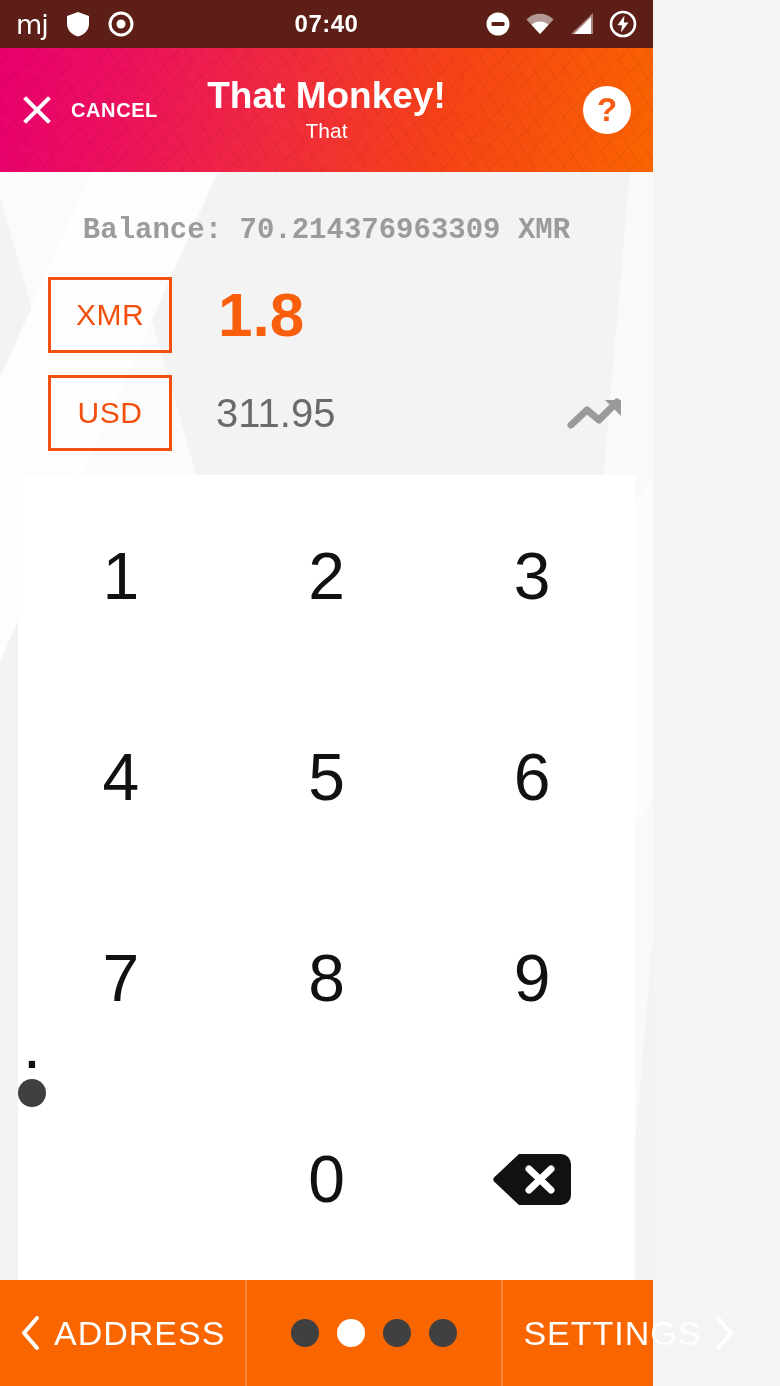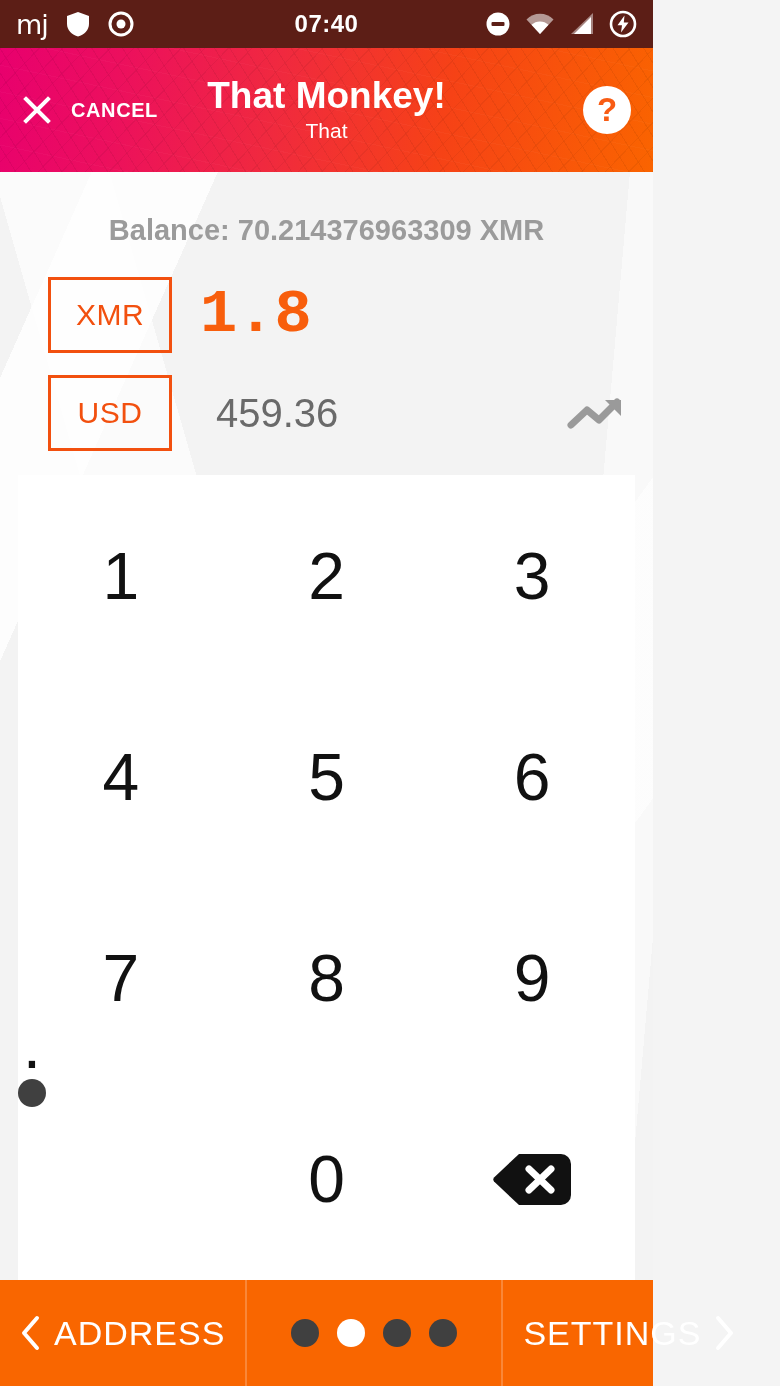--- a/index.html
+++ b/index.html
@@ -59,31 +59,31 @@
   .content::before{
     content:""; position:absolute; inset:0; pointer-events:none;
     background:
       linear-gradient(114deg, transparent 0 8%, rgba(255,255,255,.85) 8% 19%, transparent 19% 100%),
       linear-gradient(74deg,  transparent 0 32%, rgba(255,255,255,.7) 32% 44%, transparent 44% 100%),
       linear-gradient(126deg, transparent 0 60%, rgba(255,255,255,.6) 60% 76%, transparent 76% 100%),
       linear-gradient(95deg,  transparent 0 84%, rgba(255,255,255,.5) 84% 96%, transparent 96% 100%);
   }
 
   .balance { position:relative; z-index:1; text-align:center; padding-top:42px; }
-  .balance-text { color:#9b9b9b; font-size:29px; font-weight:bold; }
+  .balance-text { color:#9b9b9b; font-size:29px; font-weight:bold;font-family:Liberation Mono, monospace; }
 
   .rate-rows { position:relative; z-index:1; padding:30px 24px 0 24px; }
   .rate-row { display:flex; align-items:center;padding-left:24px; }
   .rate-row.primary { margin-bottom:22px; }
   .cur-chip {
     width:124px; height:76px; border:3px solid #f2500f; background:transparent;
     display:flex; align-items:center; justify-content:center; flex:0 0 auto; cursor:pointer;
   }
   .cur-chip span { color:#f2500f; font-size:30px; letter-spacing:.5px; }
-  .amount-primary { color:#f85e0c; font-size:62px; font-weight:bold; margin-left:28px; line-height:1;font-family:Liberation Mono, monospace; }
+  .amount-primary { color:#f85e0c; font-size:62px; font-weight:bold; margin-left:46px; line-height:1; }
   .amount-secondary { color:#6a6a6a; font-size:40px; margin-left:44px; line-height:1; }
   .trend-icon { margin-left:auto; width:62px; height:40px; }
 
   
   .keypad {
     position:relative; z-index:1; background:#fff; margin:24px 18px 0 18px;
     flex:1 1 auto; display:grid;
     grid-template-columns:repeat(3,1fr); grid-template-rows:repeat(4,1fr);
   }
   .key {
@@ -181,21 +181,21 @@
         <div class="cur-chip">
           <span>XMR</span>
         </div>
         <div class="amount-primary">1.8</div>
       </div>
 
       <div class="rate-row secondary">
         <div class="cur-chip">
           <span>USD</span>
         </div>
-        <div class="amount-secondary">459.36</div>
+        <div class="amount-secondary">311.95</div>
         <svg class="trend-icon" viewBox="0 0 62 40">
           <path d="M4 32 L20 17 L32 27 L50 9" fill="none" stroke="#9a9a9a" stroke-width="7" stroke-linecap="round" stroke-linejoin="round"></path>
           <path d="M38 7 L54 7 L54 23 Z" fill="#9a9a9a"></path>
         </svg>
       </div>
     </div>
 
     <div class="keypad">
       <div class="key">1</div>
       <div class="key">2</div>

